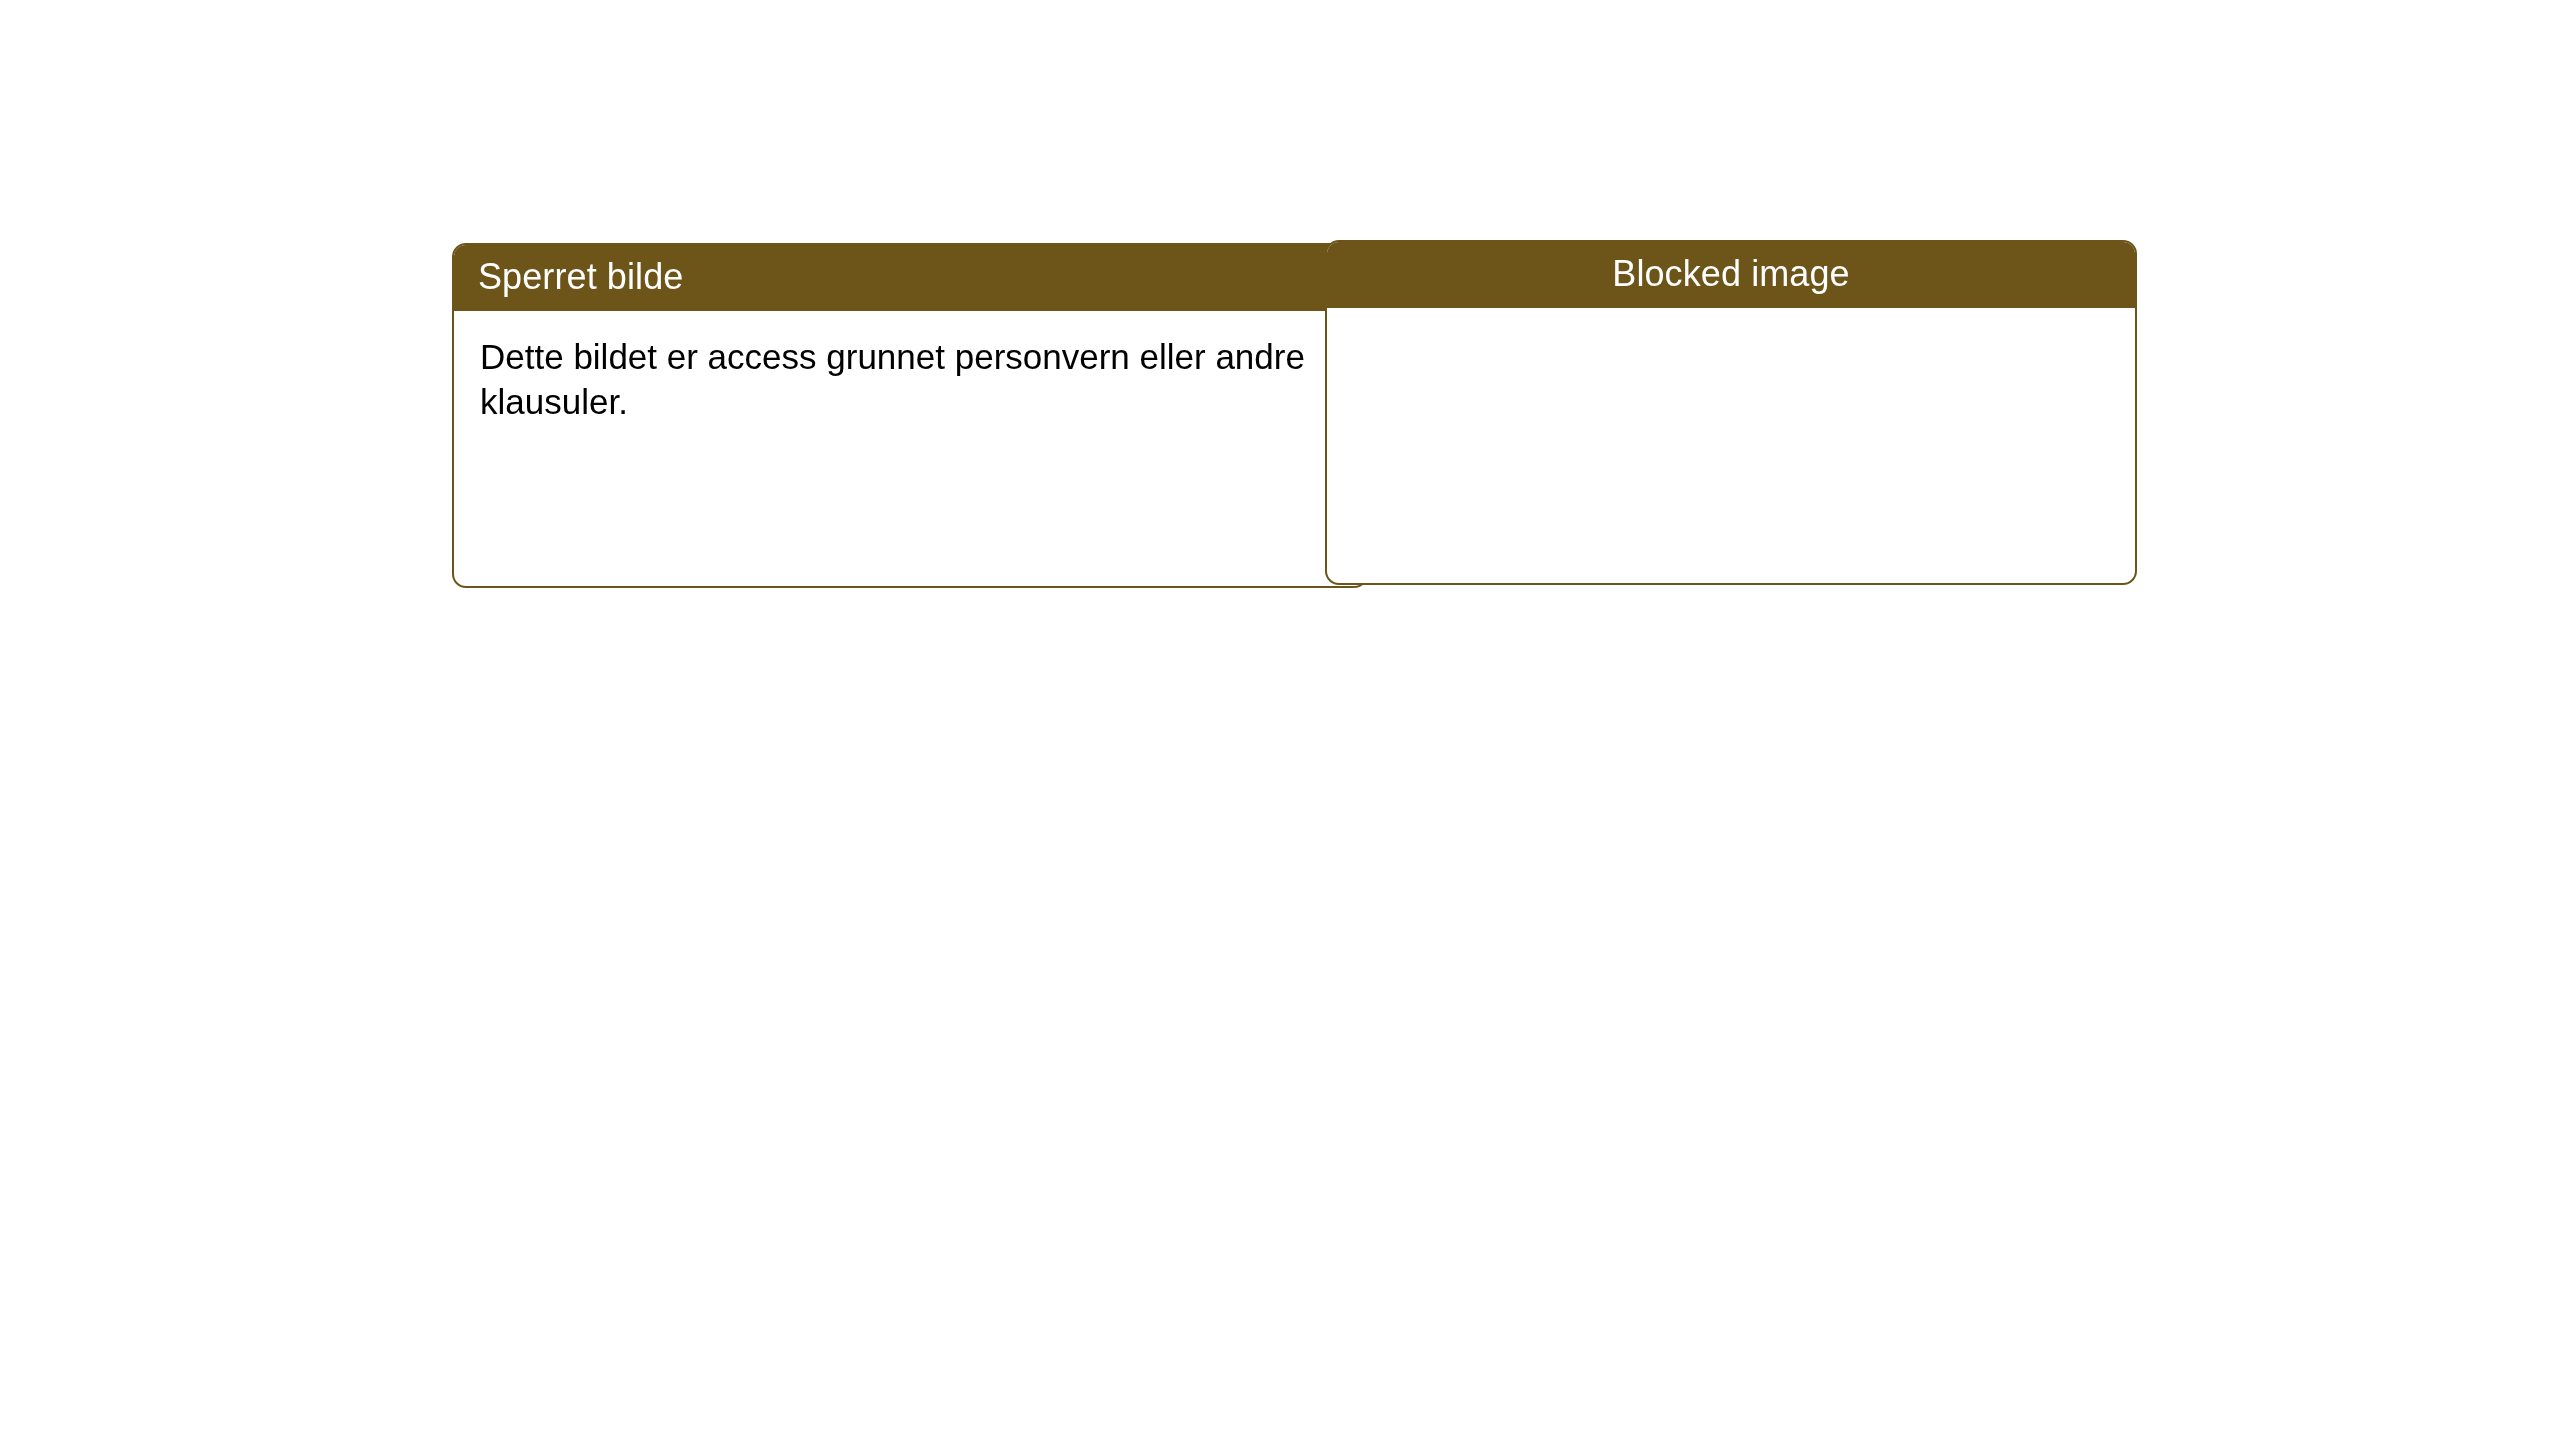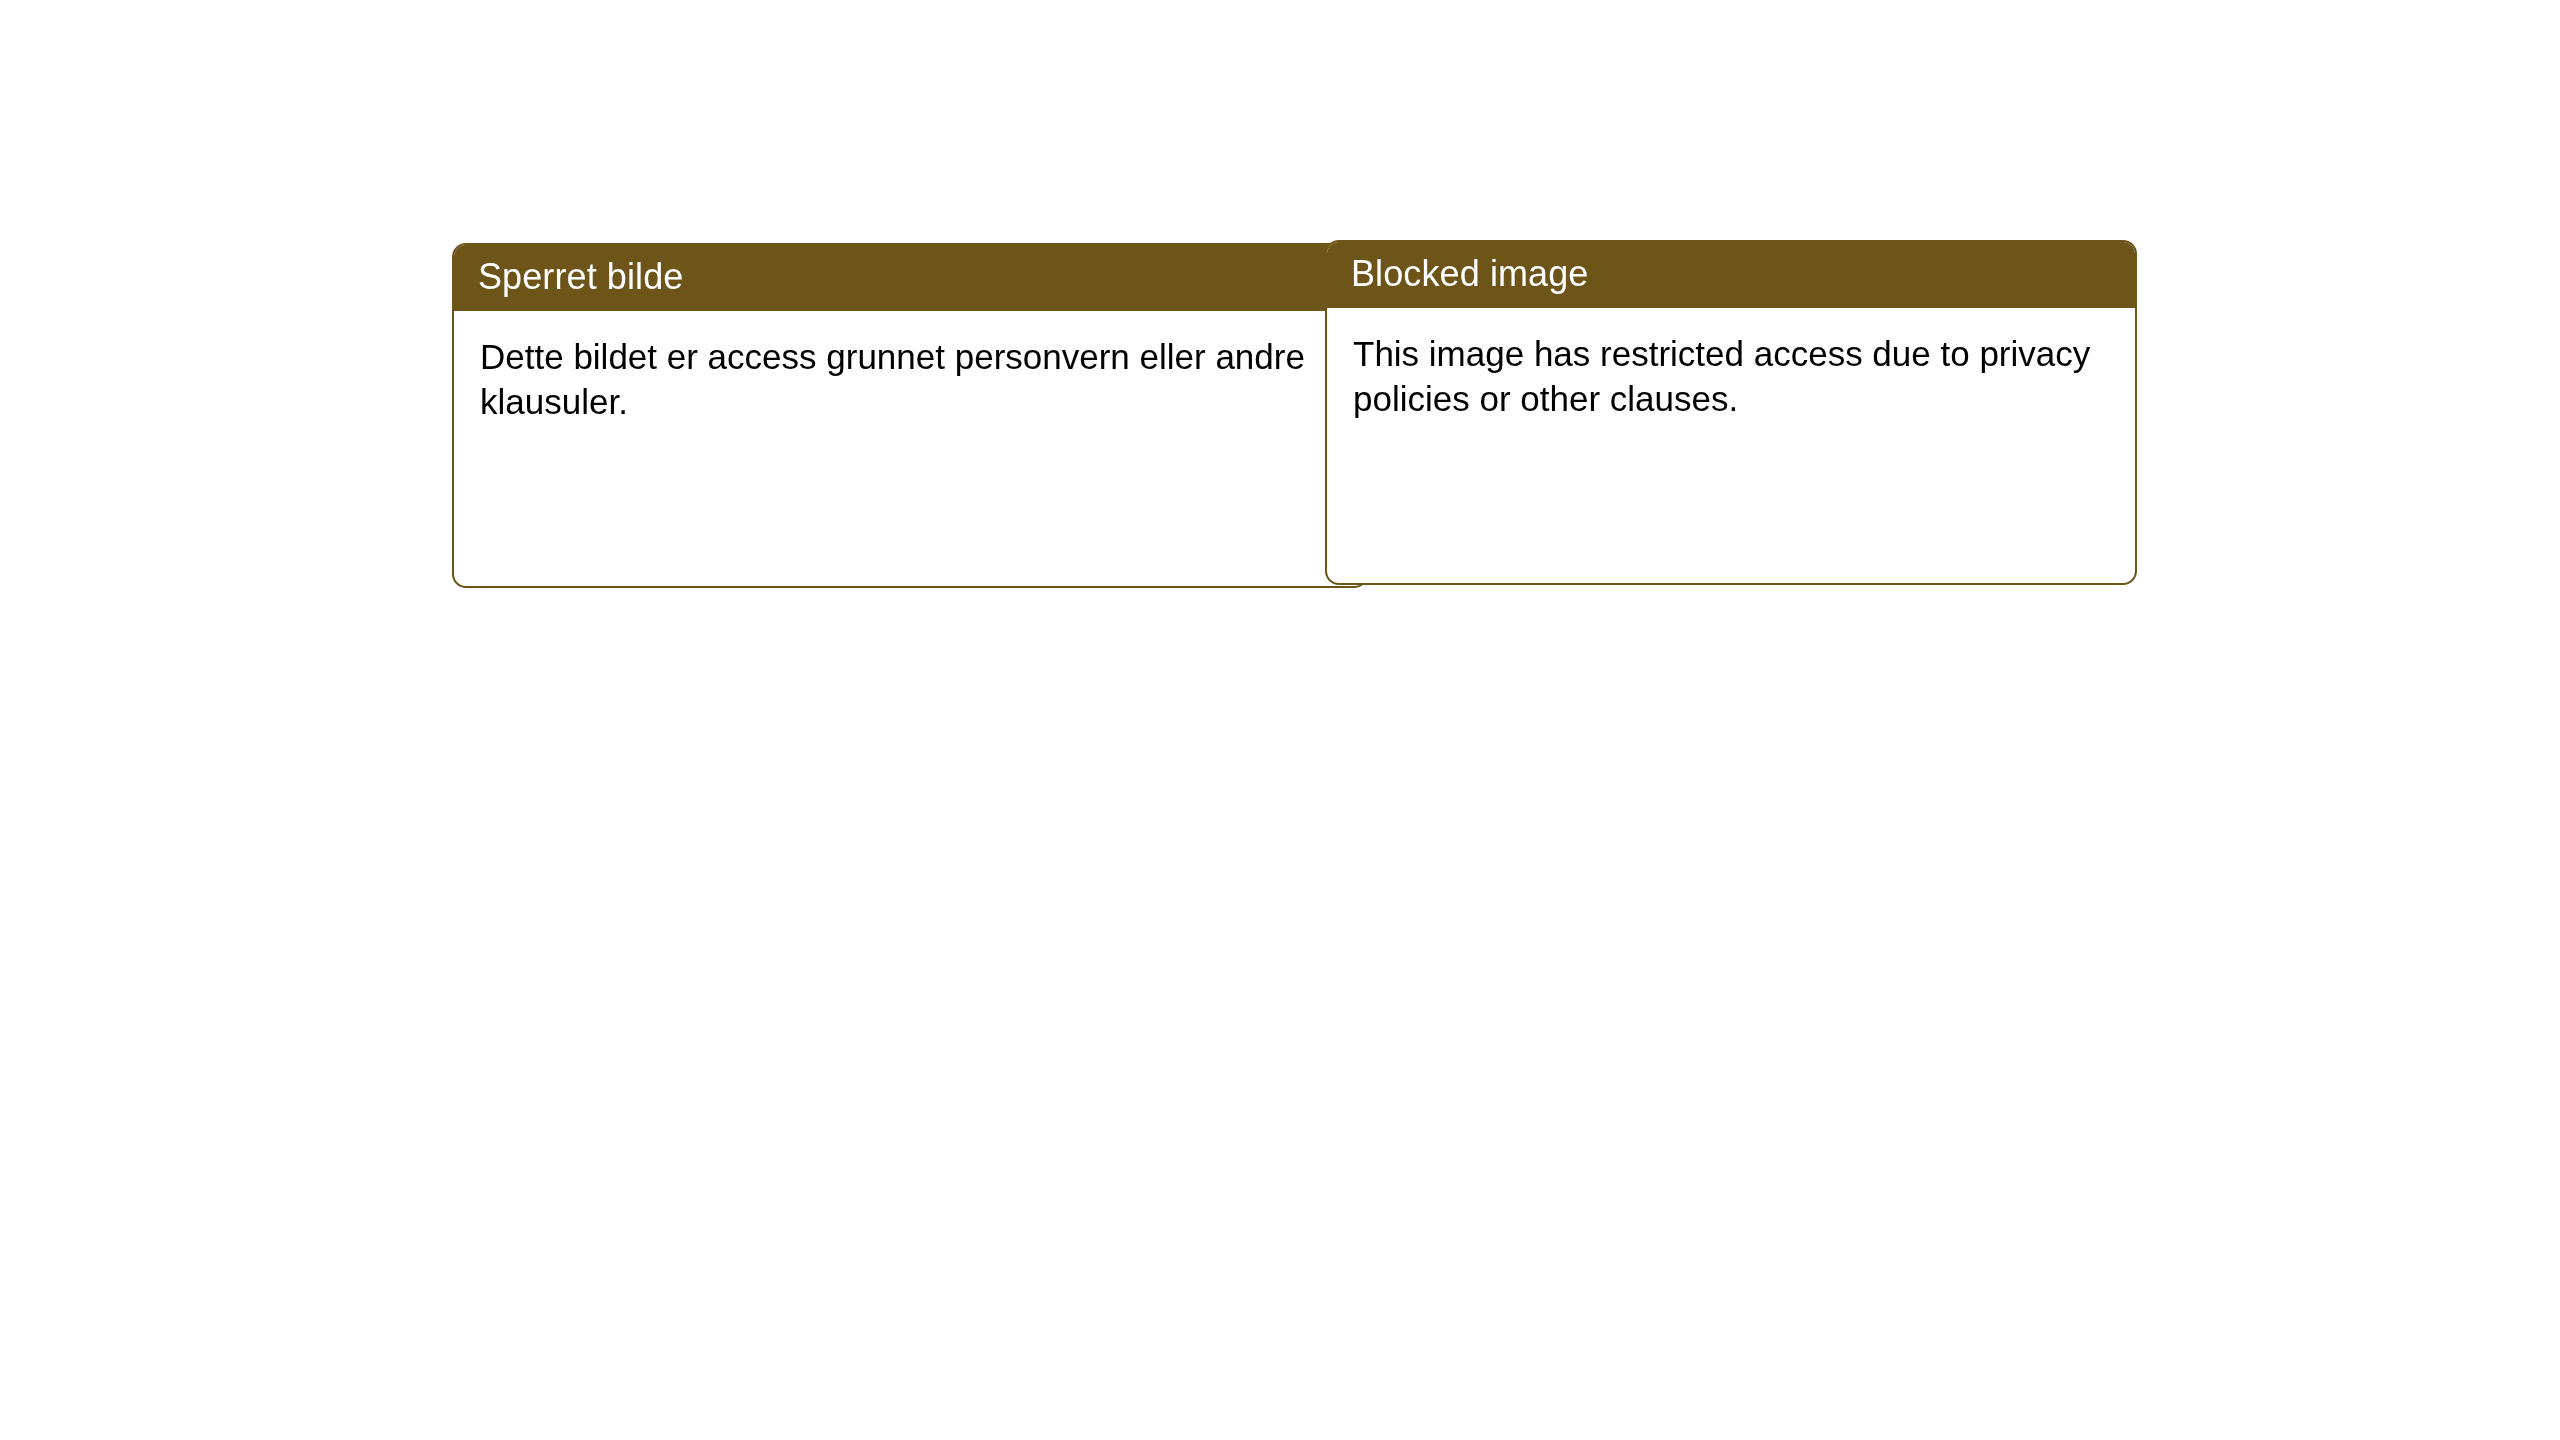--- a/index.html
+++ b/index.html
@@ -54,34 +54,32 @@
     top: 243px;
     width: 916px;
     height: 345px;
   }
   
   #card-blocked-en {
     left: 1325px;
     top: 240px;
     width: 812px;
     height: 345px;
+    text-align: center;
   }
 </style>
 </head>
 <body>
 
 <div class="stage">
 
   <div class="notice-card" id="card-blocked-no">
     <div class="card-header">Sperret bilde</div>
     <div class="card-body">
       <p>Dette bildet er access grunnet personvern eller andre klausuler.</p>
     </div>
   </div>
 
   <div class="notice-card" id="card-blocked-en">
     <div class="card-header">Blocked image</div>
-    <div class="card-body">
-      <p>This image has restricted access due to privacy policies or other clauses.</p>
-    </div>
   </div>
 
 </div>
 
 </body></html>

